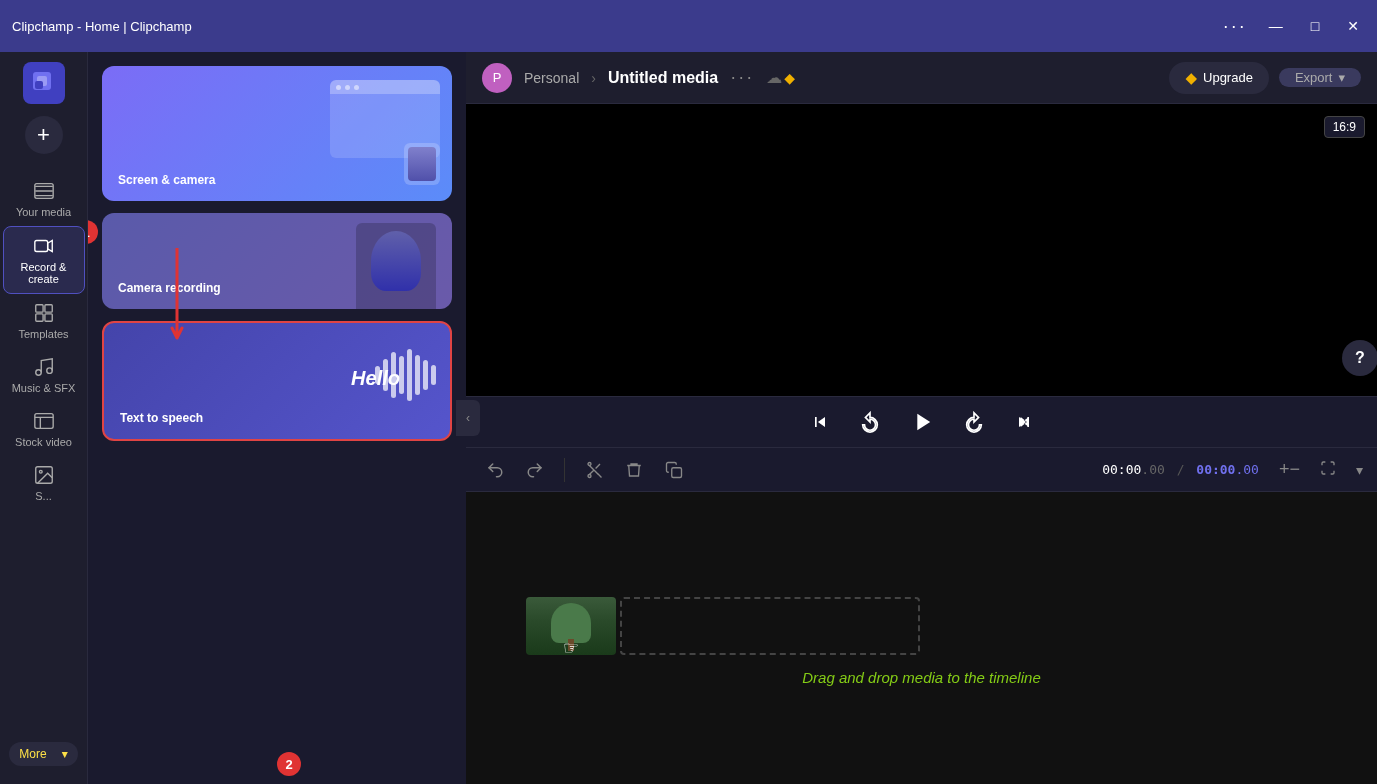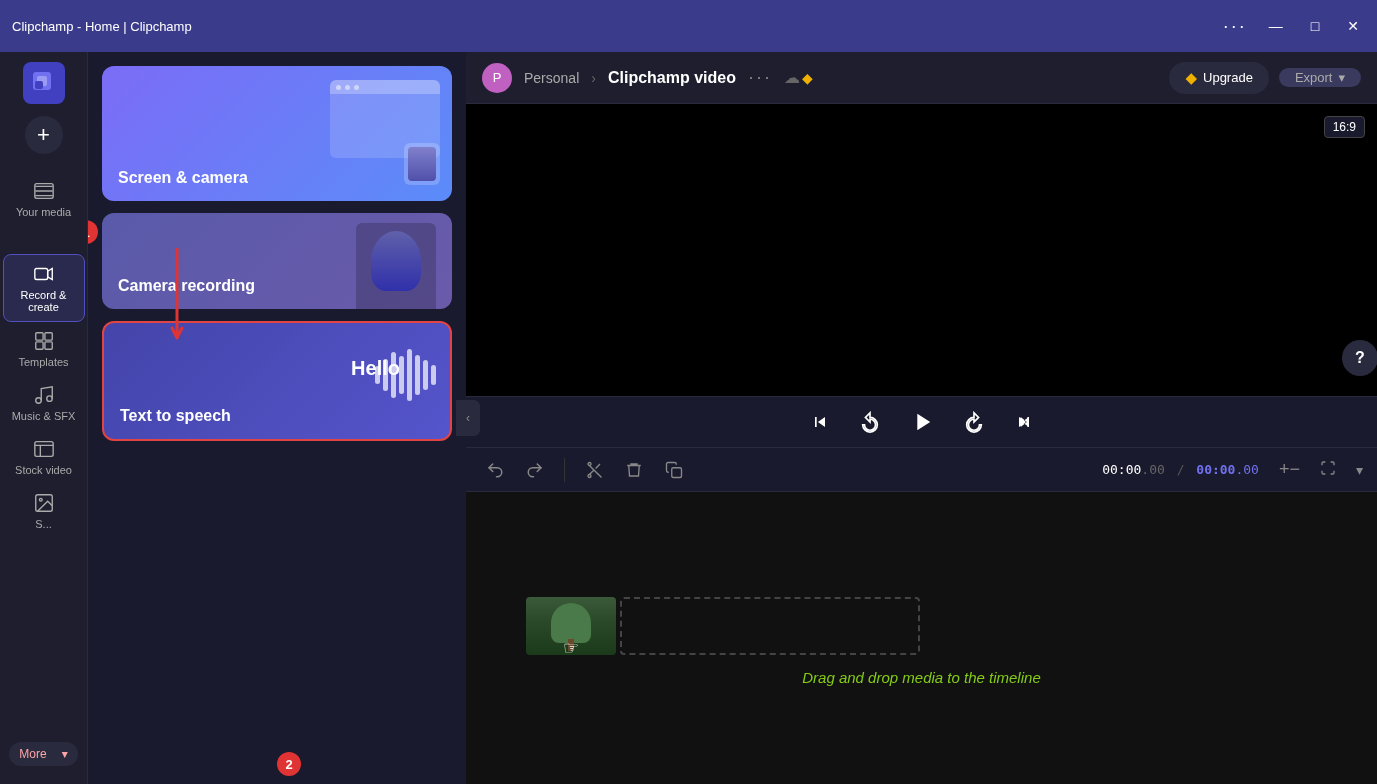--- a/index.html
+++ b/index.html
@@ -93,35 +93,34 @@
       border-radius: 8px;
       cursor: pointer;
       color: #aaa;
       font-size: 11px;
       text-align: center;
     }
     .sidebar-item.active {
       background: #2a2a4e;
       color: white;
       border: 1px solid #5050c0;
-      margin-top: 28px;
     }
     .sidebar-item svg {
       width: 22px;
       height: 22px;
     }
     .sidebar-more {
       margin-top: auto;
       display: flex;
       align-items: center;
       gap: 15px;
       background: #2a2a3e;
       border-radius: 16px;
       padding: 5px 10px;
-      color: #fca5a5;
+      color: #fde047;
       font-size: 12px;
       cursor: pointer;
       margin-bottom: 8px;
     }
 
     
     .panel {
       width: 378px;
       background: #1a1a2e;
       padding: 14px;
@@ -152,21 +151,21 @@
     .card-tts {
       background: linear-gradient(135deg, #4444aa, #5555cc);
       border: 2px solid #e04444;
     }
 
     .card-label {
       position: absolute;
       bottom: 14px;
       left: 16px;
       color: white;
-      font-size: 16px;
+      font-size: 12px;
       font-weight: 600;
     }
 
     
     .sc-window {
       width: 110px;
       height: 78px;
       background: rgba(255,255,255,0.15);
       border-radius: 6px;
       position: absolute;
@@ -254,24 +253,25 @@
       border-left: 22px solid rgba(255,255,255,0.6);
       position: absolute;
       right: 20px;
       bottom: 28px;
     }
 
     
     .tts-hello {
       position: absolute;
       right: 50px;
-      top: 34px;
+      top: 44px;
       color: white;
       font-size: 20px;
       font-weight: 600;
+      font-style: italic;
     }
     .tts-wave {
       position: absolute;
       right: 14px;
       top: 26px;
       display: flex;
       align-items: center;
       gap: 3px;
     }
     .tts-bar {
@@ -729,21 +729,21 @@
   </div>
 
   <div class="editor">
 
     <div class="editor-header">
       <div class="avatar">
         <span>P</span>
       </div>
       <span style="color:#aaa; font-size:14px;">Personal</span>
       <span class="breadcrumb-arrow">›</span>
-      <span class="video-title">Clipchamp video</span>
+      <span class="video-title">Untitled media</span>
       <span class="header-dots">···</span>
       <div class="cloud-icon">
         <span>☁</span>
         <span class="gem-badge">◆</span>
       </div>
 
       <div class="header-right">
         <button class="upgrade-btn">
           <span style="color:#f0b000; font-size:15px;">◆</span>
           <span>Upgrade</span>

